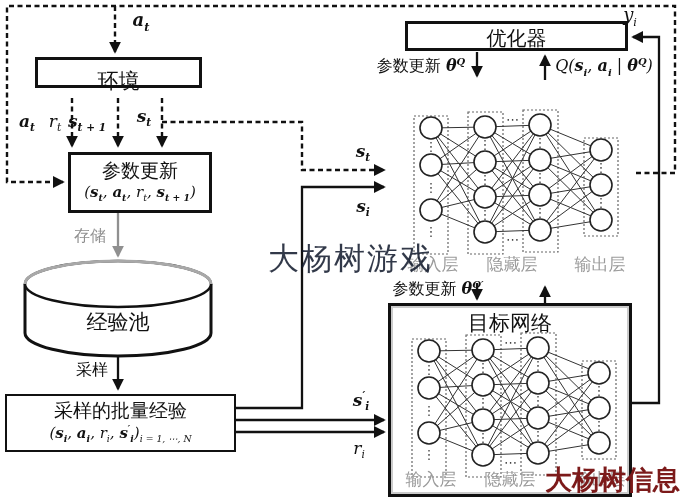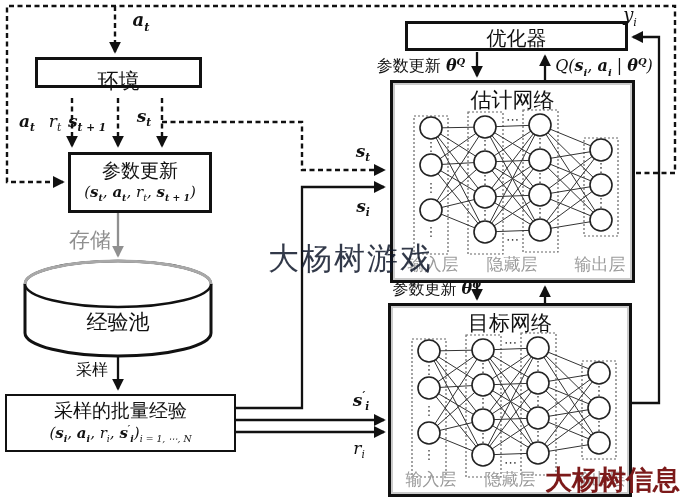--- a/index.html
+++ b/index.html
@@ -44,23 +44,20 @@
 
   <div class="box" id="batch" style="left:5px;top:394px;width:231px;height:58px;border-width:2.5px;">
     <div class="boxtitle cn" style="top:2px;font-size:19px;">采样的批量经验</div>
     <div class="boxtitle math" style="top:27px;font-size:15px;"><span>(</span><span class="mb">s</span><sub class="mb">i</sub><span>, </span><span class="mb">a</span><sub class="mb">i</sub><span>, </span><span>r</span><sub>i</sub><span>, </span><span class="mb">s</span><sup class="mb">′</sup><sub class="mb">i</sub><span>)</span><span></span><sub>i = 1, ⋯, N</sub></div>
   </div>
 
   <div class="box" id="opt" style="left:405px;top:21px;width:223px;height:30px;">
     <div class="boxtitle cn" style="top:1px;font-size:20px;">优化器</div>
   </div>
 
-  <div class="box netbox" id="est" style="left:390px;top:80px;width:245px;height:203px;">
-    <div class="boxtitle cn" style="top:3px;font-size:21px;">估计网络</div>
-  </div>
 
   <div class="box netbox" id="tgt" style="left:388px;top:303px;width:244px;height:194px;">
     <div class="boxtitle cn" style="top:3px;font-size:21px;">目标网络</div>
   </div>
 
   <div class="layerlbl" style="left:433px;top:253px;">输入层</div>
   <div class="layerlbl" style="left:512px;top:253px;">隐藏层</div>
   <div class="layerlbl" style="left:600px;top:253px;">输出层</div>
   <div class="layerlbl" style="left:431px;top:468px;">输入层</div>
   <div class="layerlbl" style="left:510px;top:468px;">隐藏层</div>
@@ -248,21 +245,21 @@
       </g>
   </svg>
 
   <div class="lbl cn center" style="left:118px;top:308px;font-size:21px;">经验池</div>
 
   <div class="lbl math center" style="left:141px;top:9px;font-size:18px;"><span class="mb">a</span><sub class="mb">t</sub></div>
   <div class="lbl math center" style="left:27px;top:111px;font-size:17px;"><span class="mb">a</span><sub class="mb">t</sub></div>
   <div class="lbl math center" style="left:55px;top:111px;font-size:17px;"><span>r</span><sub>t</sub></div>
   <div class="lbl math center" style="left:87px;top:111px;font-size:17px;"><span class="mb">s</span><sub class="mb">t + 1</sub></div>
   <div class="lbl math center" style="left:144px;top:106px;font-size:17px;"><span class="mb">s</span><sub class="mb">t</sub></div>
-  <div class="lbl cn gray center" style="left:90px;top:226px;font-size:21px;">存储</div>
+  <div class="lbl cn gray center" style="left:90px;top:226px;font-size:16px;">存储</div>
   <div class="lbl cn center" style="left:92px;top:360px;font-size:16px;">采样</div>
   <div class="lbl math center" style="left:363px;top:141px;font-size:17px;"><span class="mb">s</span><sub class="mb">t</sub></div>
   <div class="lbl math center" style="left:363px;top:196px;font-size:17px;"><span class="mb">s</span><sub class="mb">i</sub></div>
   <div class="lbl math center" style="left:361px;top:389px;font-size:17px;"><span class="mb">s</span><sup class="mb">′</sup><sub class="mb">i</sub></div>
   <div class="lbl math center" style="left:359px;top:438px;font-size:17px;"><span>r</span><sub>i</sub></div>
   <div class="lbl math center" style="left:630px;top:4px;font-size:18px;"><span>y</span><sub>i</sub></div>
   <div class="lbl math center" style="left:421px;top:56px;font-size:16px;"><span class="mr">参数更新 </span><span class="mb">θ</span><sup class="mb">Q</sup></div>
   <div class="lbl math center" style="left:604px;top:56px;font-size:16px;"><span>Q(</span><span class="mb">s</span><sub class="mb">i</sub><span>, </span><span class="mb">a</span><sub class="mb">i</sub><span> | </span><span class="mb">θ</span><sup class="mb">Q</sup><span>)</span></div>
   <div class="lbl math center" style="left:438px;top:279px;font-size:16px;"><span class="mr">参数更新 </span><span class="mb">θ</span><sup class="mb">Q′</sup></div>
 

